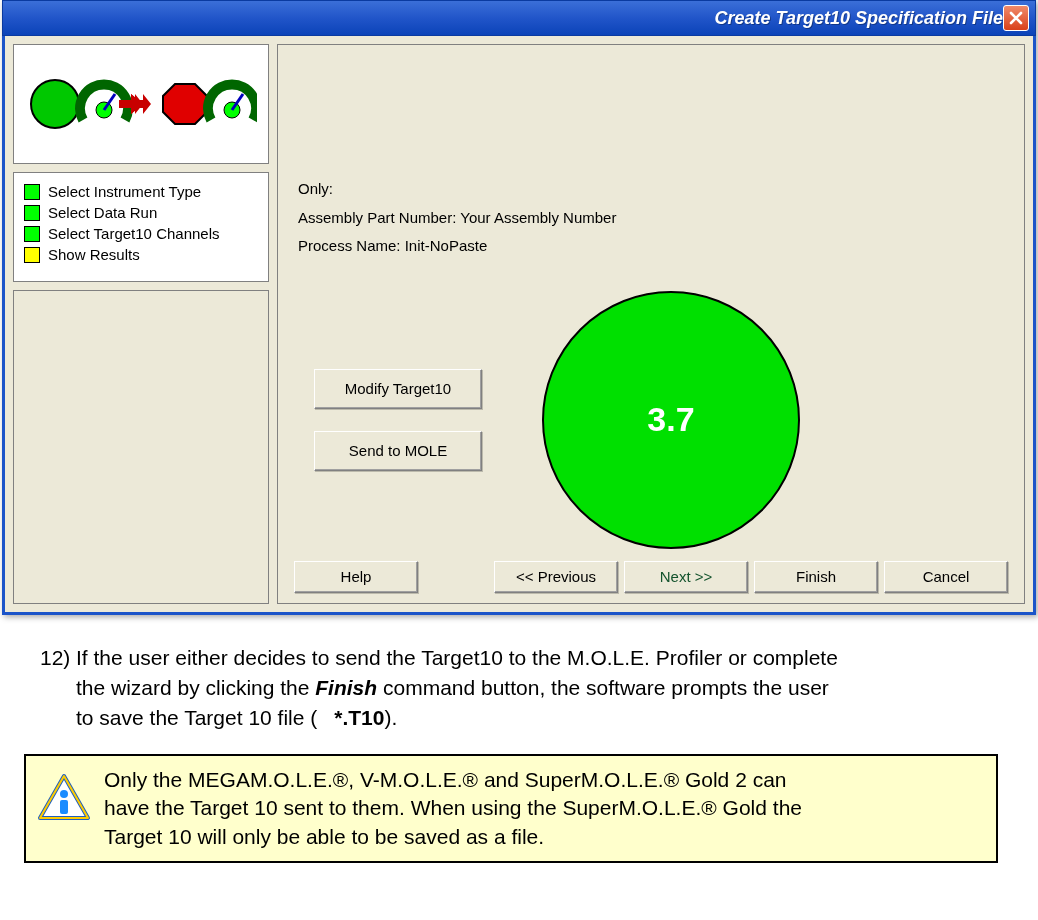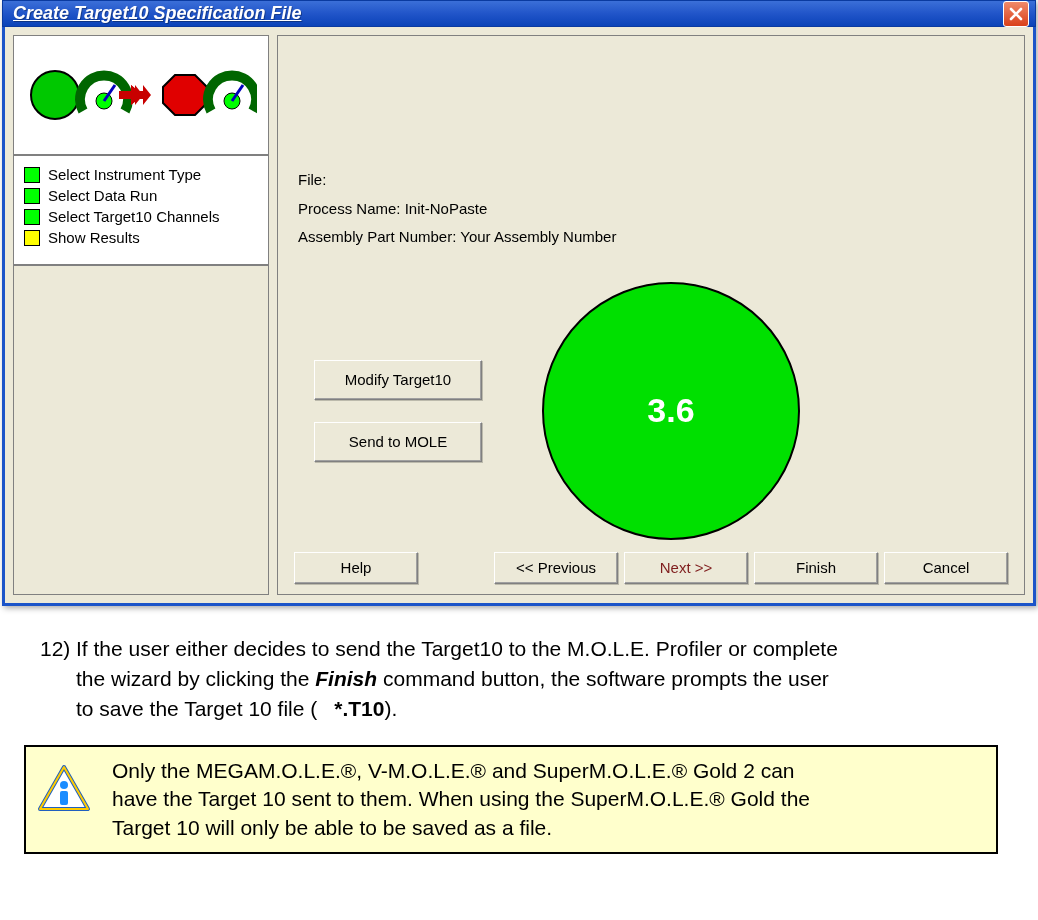--- a/index.html
+++ b/index.html
@@ -6,27 +6,26 @@
     body { font-family: "Segoe UI", Tahoma, Arial, sans-serif; background: #fff; width: 1038px; }
     .page { padding: 0; }
     .dialog-wrap { padding: 0 2px; }
     .dialog {
       background: #fff;
       box-shadow: 2px 2px 6px rgba(0,0,0,0.35);
     }
     .titlebar {
       background: linear-gradient(to bottom, #3b6fd8 0%, #2155c9 50%, #0b43b8 100%);
       border: 1px solid #0a3aa0;
-      height: 27px;
+      height: 36px;
       display: flex;
       align-items: center;
-      justify-content: space-between;
+      justify-content: flex-end;
       padding: 0 6px 0 10px;
       color: #fff;
-      text-decoration: underline;
     }
     .titlebar .title {
       font-size: 18px;
       font-weight: bold;
       font-style: italic;
       text-shadow: 1px 1px 0 rgba(0,0,0,0.3);
     }
     .closebtn {
       width: 26px; height: 26px;
       background: linear-gradient(to bottom, #f08a6a, #d9401a);
@@ -38,21 +37,21 @@
     }
     .closebtn svg { display:block; }
     .dialog-body {
       border-left: 3px solid #1b54c9;
       border-right: 3px solid #1b54c9;
       border-bottom: 3px solid #1b54c9;
       background: #ece9d8;
       padding: 8px;
     }
     .panels { display: flex; gap: 8px; }
-    .left-col { width: 256px; display: flex; flex-direction: column; gap: 0; }
+    .left-col { width: 256px; display: flex; flex-direction: column; gap: 8px; }
     .icon-panel {
       height: 120px;
       display:flex; align-items:center; justify-content:center;
       background: #fff;
       border: 1px solid #808080;
     }
     .steps-panel {
       background: #fff;
       border: 1px solid #808080;
       padding: 10px 10px 14px 10px;
@@ -118,37 +117,37 @@
       margin-left: 30px;
     }
     .nav-row {
       margin-top: auto;
       display:flex;
       gap: 6px;
       padding-top: 12px;
     }
     .nav-row .winbtn { width: 124px; height: 32px; }
     .nav-row .spacer { flex:1; }
-    .nav-row .disabled { color: #7f1d1d; }
+    .nav-row .disabled { color: #14532d; }
     .doc-text {
       font-size: 21px;
       line-height: 1.45;
       padding: 28px 30px 14px 40px;
     }
     .doc-text .num { display:inline-block; width: 36px; }
     .doc-text .bold { font-weight: bold; font-style: italic; }
     .doc-text .bold2 { font-weight: bold; margin-left: 17px; }
     .note-box {
       margin: 6px 40px 0 24px;
       border: 2px solid #000;
       background: #ffffcc;
       display:flex;
       align-items:flex-start;
       padding: 10px 14px 10px 10px;
-      gap: 16px;
+      gap: 8px;
     }
     .note-box .icon { flex: 0 0 60px; padding-top: 6px; }
     .note-text {
       font-size: 21px;
       line-height: 1.35;
     }
   </style>
 </head>
 <body>
 
@@ -199,31 +198,31 @@
               </div>
               <div class="step-item">
                 <div class="step-box step-yellow"></div>
                 <span>Show Results</span>
               </div>
             </div>
             <div class="blank-panel"></div>
           </div>
           <div class="right-panel">
             <div class="info-block">
-              <div>File:</div>
+              <div>Only:</div>
+              <div>Assembly Part Number: Your Assembly Number</div>
               <div>Process Name: Init-NoPaste</div>
-              <div>Assembly Part Number: Your Assembly Number</div>
             </div>
             <div class="mid-row">
               <div class="btn-stack">
                 <button class="winbtn">Modify Target10</button>
                 <button class="winbtn">Send to MOLE</button>
               </div>
               <div class="big-circle">
-                <span>3.6</span>
+                <span>3.7</span>
               </div>
             </div>
             <div class="nav-row">
               <button class="winbtn">Help</button>
               <div class="spacer"></div>
               <button class="winbtn">&lt;&lt; Previous</button>
               <button class="winbtn disabled" disabled="">Next &gt;&gt;</button>
               <button class="winbtn">Finish</button>
               <button class="winbtn">Cancel</button>
             </div>

